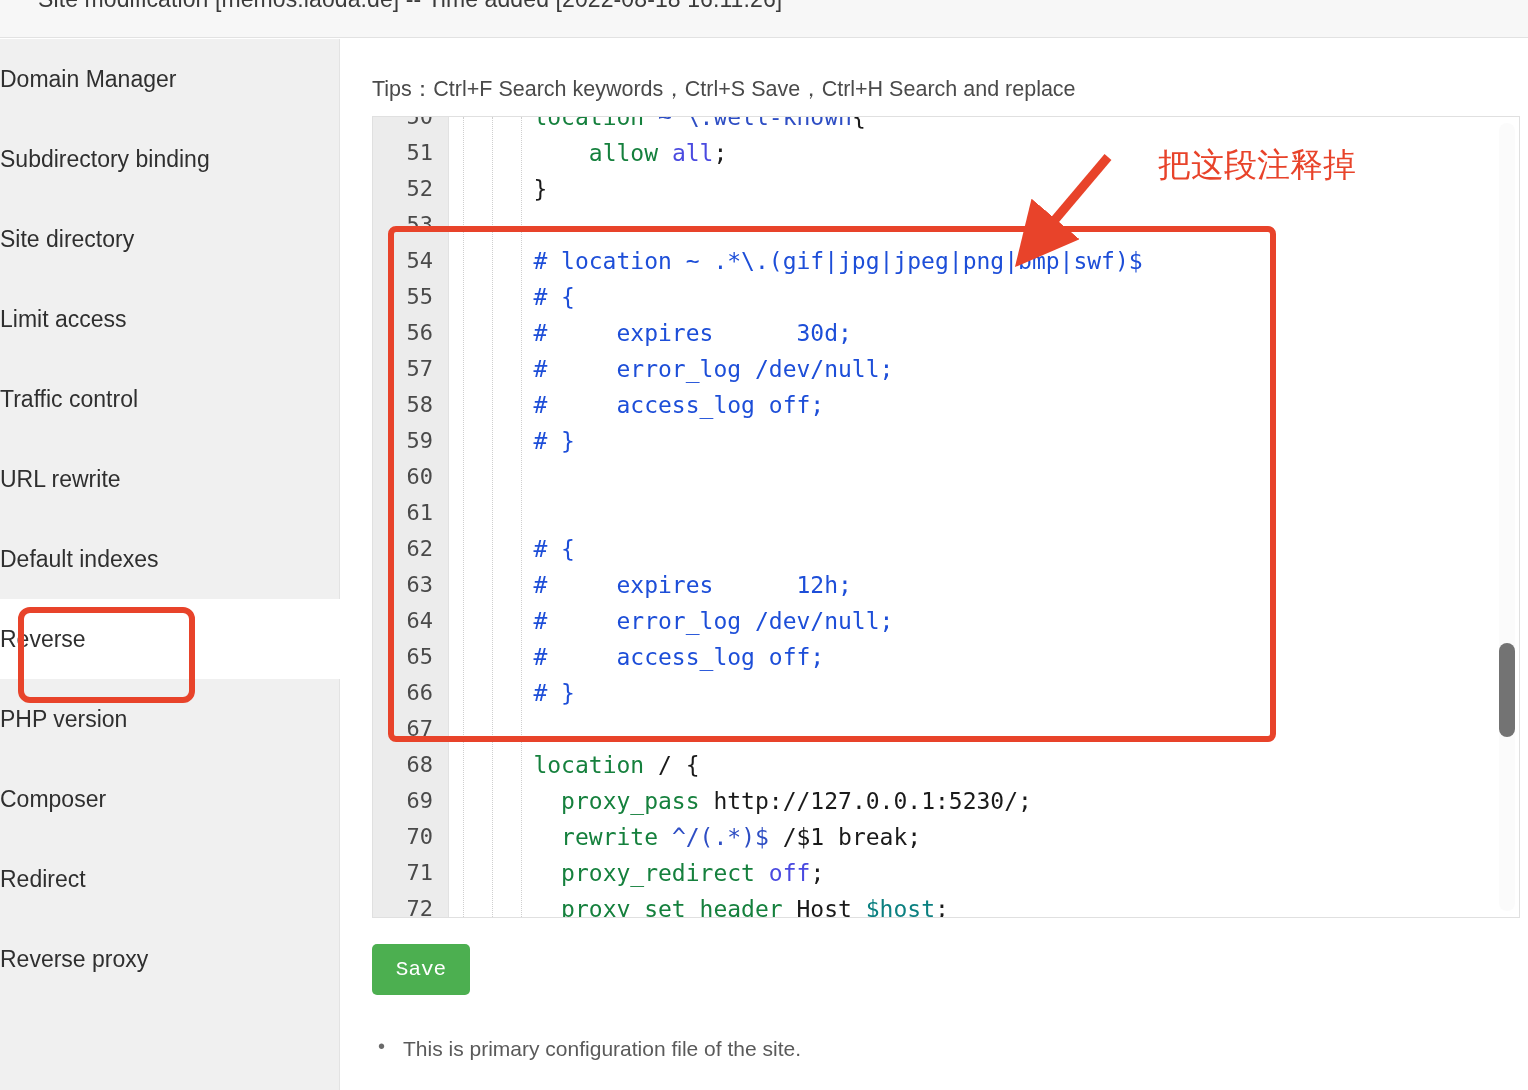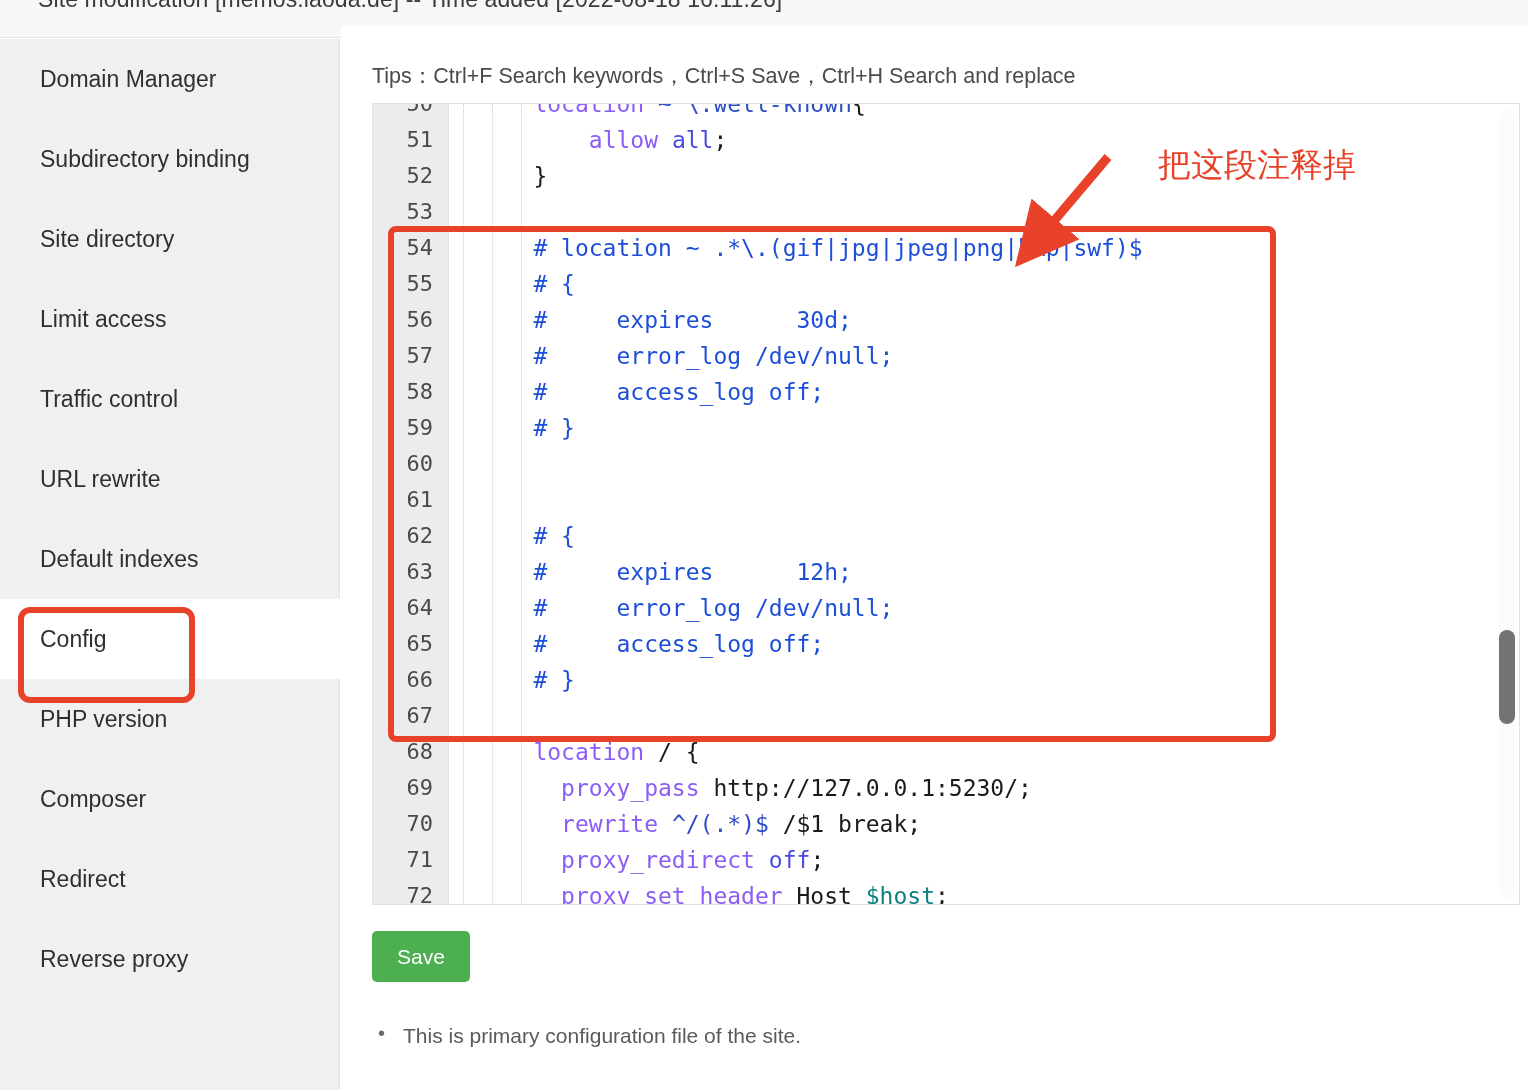--- a/index.html
+++ b/index.html
@@ -43,35 +43,34 @@
     left: 0; top: 39px;
     width: 340px;
     height: 1051px;
     background: #f0f0f0;
     border-right: 1px solid #e3e3e3;
   }
   .side-item {
     height: 80px;
     display: flex;
     align-items: center;
-    padding-left: 40px;
     font-size: 23px;
     color: #2f2f2f;
     cursor: pointer;
     background: transparent;
   }
   .side-item.active {
     background: #ffffff;
     width: 342px;
   }
 
   
   .main {
     position: absolute;
-    left: 341px; top: 26px;
+    left: 341px; top: 39px;
     width: 1187px;
     height: 1051px;
     background: #ffffff;
   }
 
   .tips {
     position: absolute;
     left: 31px; top: 35px;
     font-size: 21.5px;
     color: #4a4a4a;
@@ -131,21 +130,21 @@
     pointer-events: none;
   }
   .guide {
     position: absolute;
     top: 0; bottom: 0;
     width: 1px;
     border-left: 1px dotted #cfcfcf;
   }
 
   
-  .kw   { color: #8b5cf6; }
+  .kw   { color: #15803d; }
   .val  { color: #4a4ae0; }
   .str  { color: #2e4ec4; }
   .cmt  { color: #1d4ed8; }
   .var  { color: #0b8080; }
   .pln  { color: #1a1a1a; }
 
   
   .vscroll {
     position: absolute;
     right: 4px; top: 6px;
@@ -169,21 +168,21 @@
     position: absolute;
     left: 31px;
     top: 905px;
     width: 98px;
     height: 51px;
     background: #4caf50;
     color: #ffffff;
     border: none;
     border-radius: 5px;
     font-size: 21px;
-    font-family: Liberation Sans, sans-serif;
+    font-family: Liberation Mono, monospace;
     cursor: pointer;
     text-align: center;
     line-height: 51px;
     padding: 0;
   }
 
   .note-list {
     position: absolute;
     left: 31px;
     top: 998px;
@@ -263,21 +262,21 @@
         <div class="side-item">
           <span>Traffic control</span>
         </div>
         <div class="side-item">
           <span>URL rewrite</span>
         </div>
         <div class="side-item">
           <span>Default indexes</span>
         </div>
         <div class="side-item active">
-          <span>Config</span>
+          <span>Reverse</span>
         </div>
         <div class="side-item">
           <span>PHP version</span>
         </div>
         <div class="side-item">
           <span>Composer</span>
         </div>
         <div class="side-item">
           <span>Redirect</span>
         </div>

